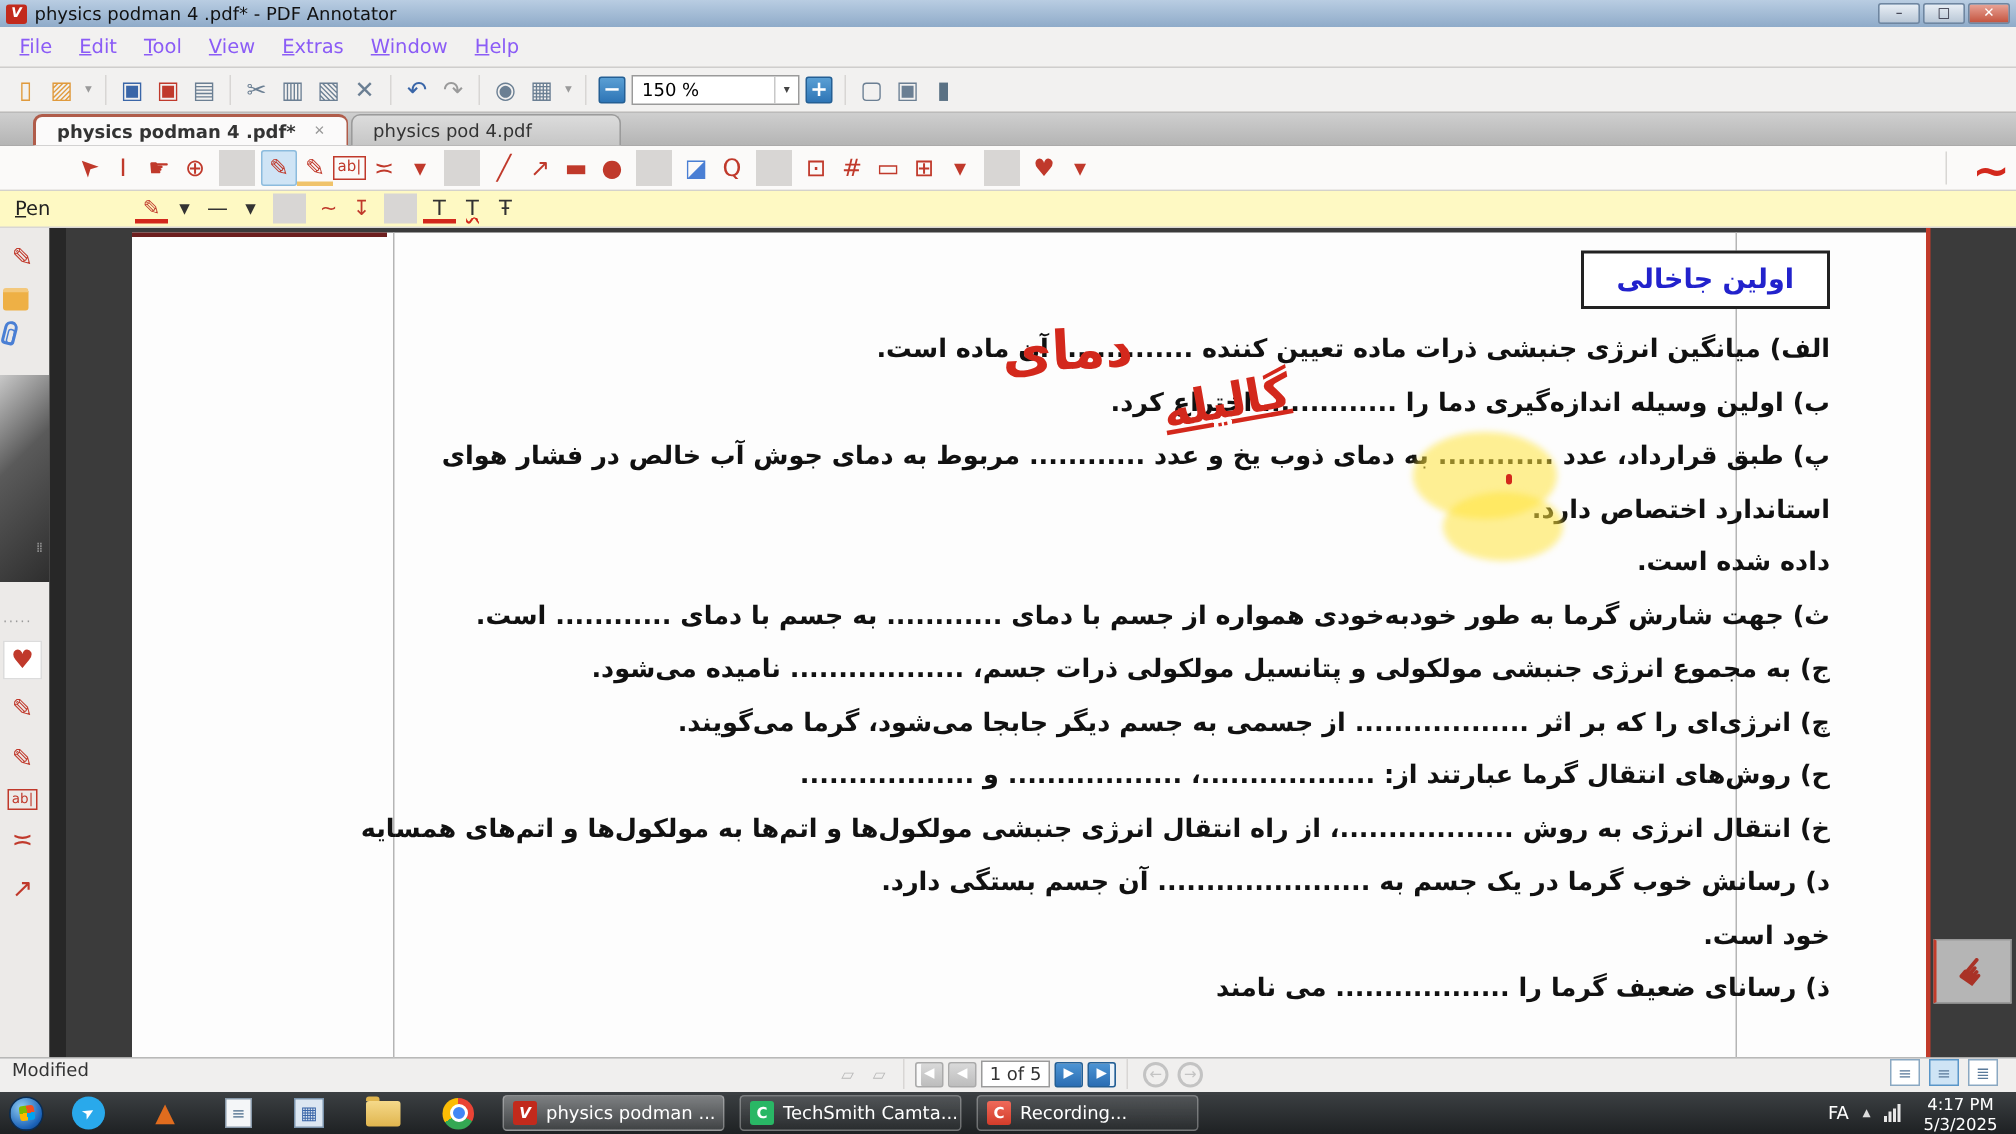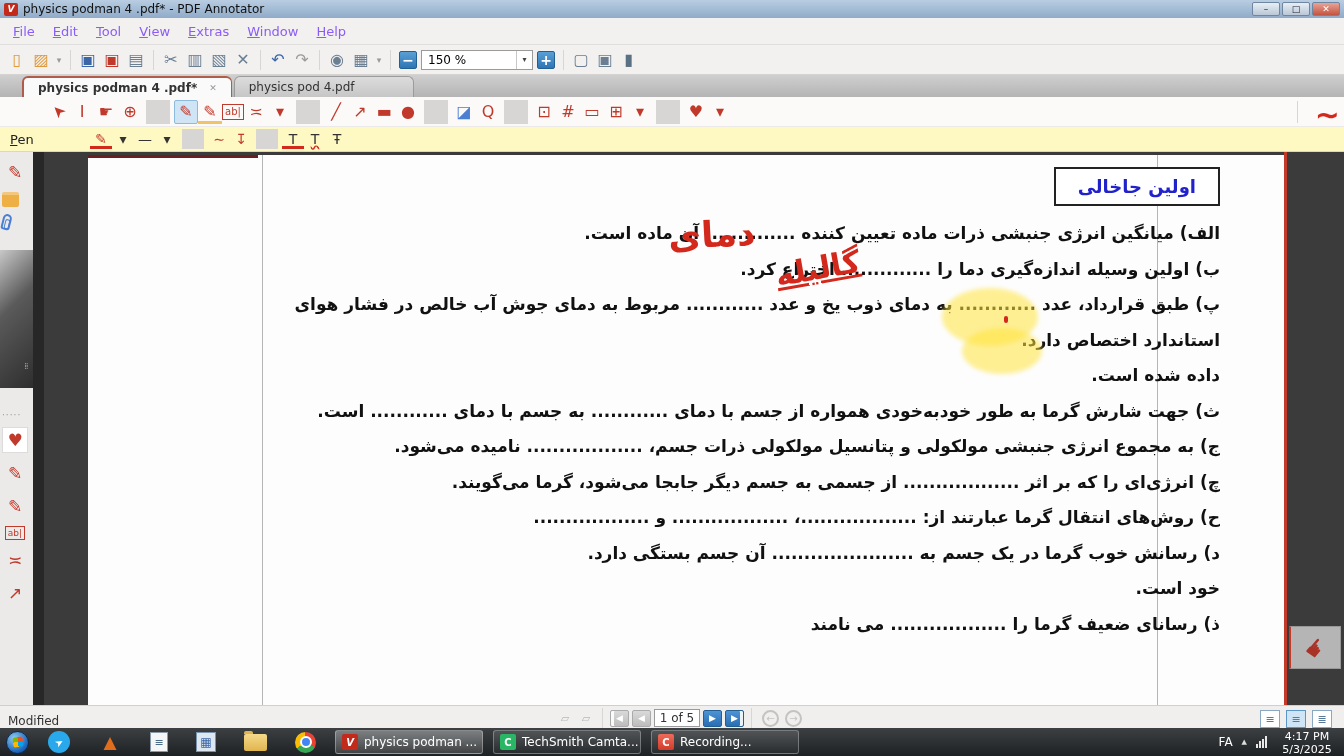--- a/index.html
+++ b/index.html
@@ -85,21 +85,21 @@
   .ink-2 { left:775px; top:98px; font-size:31px; transform:rotate(-10deg); text-decoration:underline; }
   .hl-blob { position:absolute; background:rgba(255,228,60,0.55); border-radius:50%; filter:blur(2px); }
   .hl-blob.b1 { left:942px; top:136px; width:96px; height:58px; }
   .hl-blob.b2 { left:962px; top:176px; width:80px; height:46px; }
   .ink-tick { position:absolute; left:1004px; top:164px; width:4px; height:7px; background:#d3281c; border-radius:2px; }
 
   .hand-panel { position:absolute; left:1289px; top:474px; width:52px; height:43px; background:#b5b5b5; border:1px solid #999; border-left:2px solid #c23b2a; display:flex; align-items:center; justify-content:center; }
   .hand-glyph { color:#a93226; font-size:24px; transform:rotate(-50deg); }
 
   
-  .statusbar { height:23px; background:#f0efee; border-top:1px solid #cfcfcf; display:flex; align-items:flex-end; font-size:12px; color:#333; position:relative; }
+  .statusbar { height:23px; background:#f0efee; border-top:1px solid #cfcfcf; display:flex; align-items:flex-start; font-size:12px; color:#333; position:relative; }
   .status-text { padding-left:8px; }
   .nav-group { position:absolute; left:556px; display:flex; align-items:center; gap:3px; }
   .nav-ic { width:18px; height:17px; display:flex; align-items:center; justify-content:center; font-size:11px; color:#b9b9b9; }
   .nav-btn { width:19px; height:17px; display:flex; align-items:center; justify-content:center; font-size:9px; border-radius:2px; background:linear-gradient(#d9d9d9,#bdbdbd); color:#fff; border:1px solid #aaa; }
   .nav-btn.blue { background:linear-gradient(#4e95d4,#2a6db3); border-color:#245f94; }
   .nav-btn.bar-l { box-shadow:inset 3px 0 0 rgba(255,255,255,.9); }
   .nav-btn.bar-r { box-shadow:inset -3px 0 0 rgba(255,255,255,.9); }
   .page-box { width:46px; height:18px; background:#fff; border:1px solid #9a9a9a; font-size:12px; display:flex; align-items:center; justify-content:center; }
   .circ-btn { width:17px; height:17px; border:2px solid #c3c3c3; border-radius:50%; color:#c3c3c3; font-size:10px; display:flex; align-items:center; justify-content:center; margin-left:3px; }
   .layout-group { position:absolute; right:12px; display:flex; gap:6px; }
@@ -226,20 +226,21 @@
         <div>
             <div class="doc-line">الف) میانگین انرژی جنبشی ذرات ماده تعیین کننده .............. آن ماده است.</div>
             <div class="doc-line">ب) اولین وسیله اندازه‌گیری دما را .............. اختراع کرد.</div>
             <div class="doc-line">پ) طبق قرارداد، عدد ............ به دمای ذوب یخ و عدد ............ مربوط به دمای جوش آب خالص در فشار هوای</div>
             <div class="doc-line">استاندارد اختصاص دارد.</div>
             <div class="doc-line">داده شده است.</div>
             <div class="doc-line">ث) جهت شارش گرما به طور خودبه‌خودی همواره از جسم با دمای ............ به جسم با دمای ............ است.</div>
             <div class="doc-line">ج) به مجموع انرژی جنبشی مولکولی و پتانسیل مولکولی ذرات جسم، .................. نامیده می‌شود.</div>
             <div class="doc-line">چ) انرژی‌ای را که بر اثر .................. از جسمی به جسم دیگر جابجا می‌شود، گرما می‌گویند.</div>
             <div class="doc-line">ح) روش‌های انتقال گرما عبارتند از: ..................، .................. و ..................</div>
+            <div class="doc-line">خ) انتقال انرژی  به روش ..................، از راه انتقال انرژی جنبشی مولکول‌ها و اتم‌ها به مولکول‌ها و اتم‌های همسایه</div>
             <div class="doc-line">د) رسانش خوب گرما در یک جسم به ...................... آن جسم بستگی دارد.</div>
             <div class="doc-line">خود است.</div>
             <div class="doc-line">ذ) رسانای ضعیف گرما را .................. می نامند</div>
           </div>
       </div>
     </div>
 
     <div class="hl-blob b1"></div>
     <div class="hl-blob b2"></div>
     <div class="ink ink-1">دمای</div>

